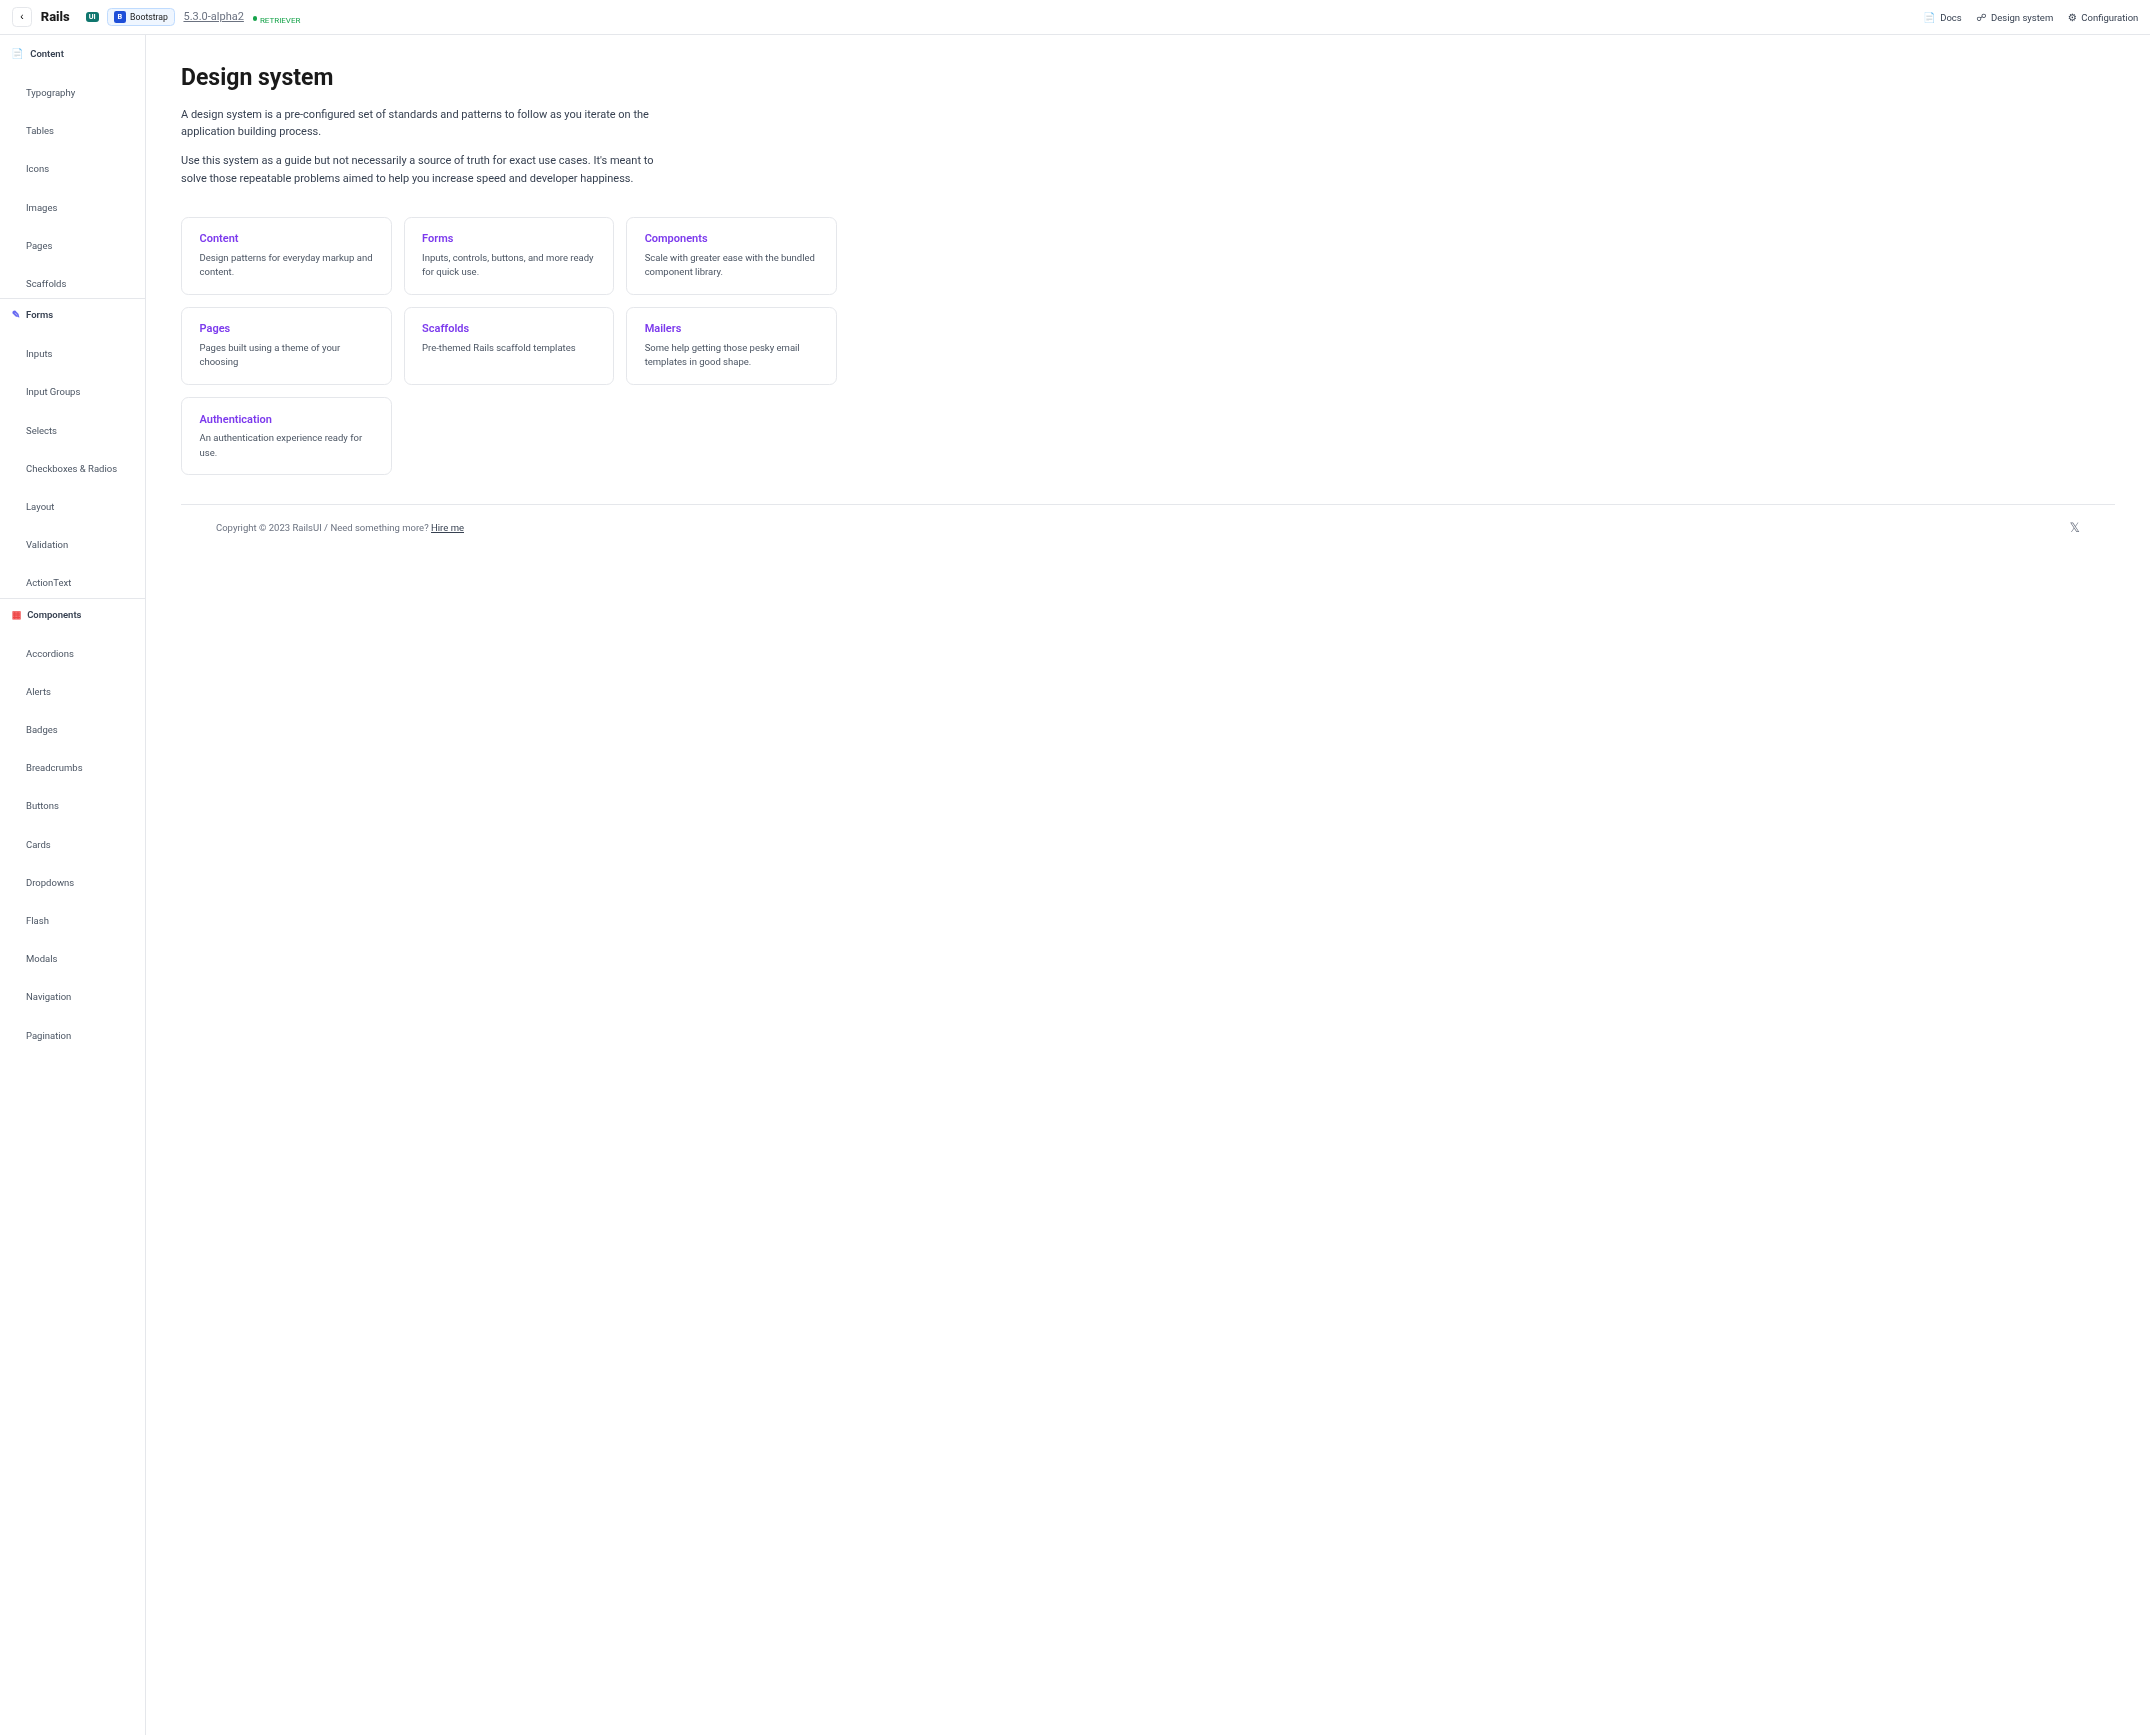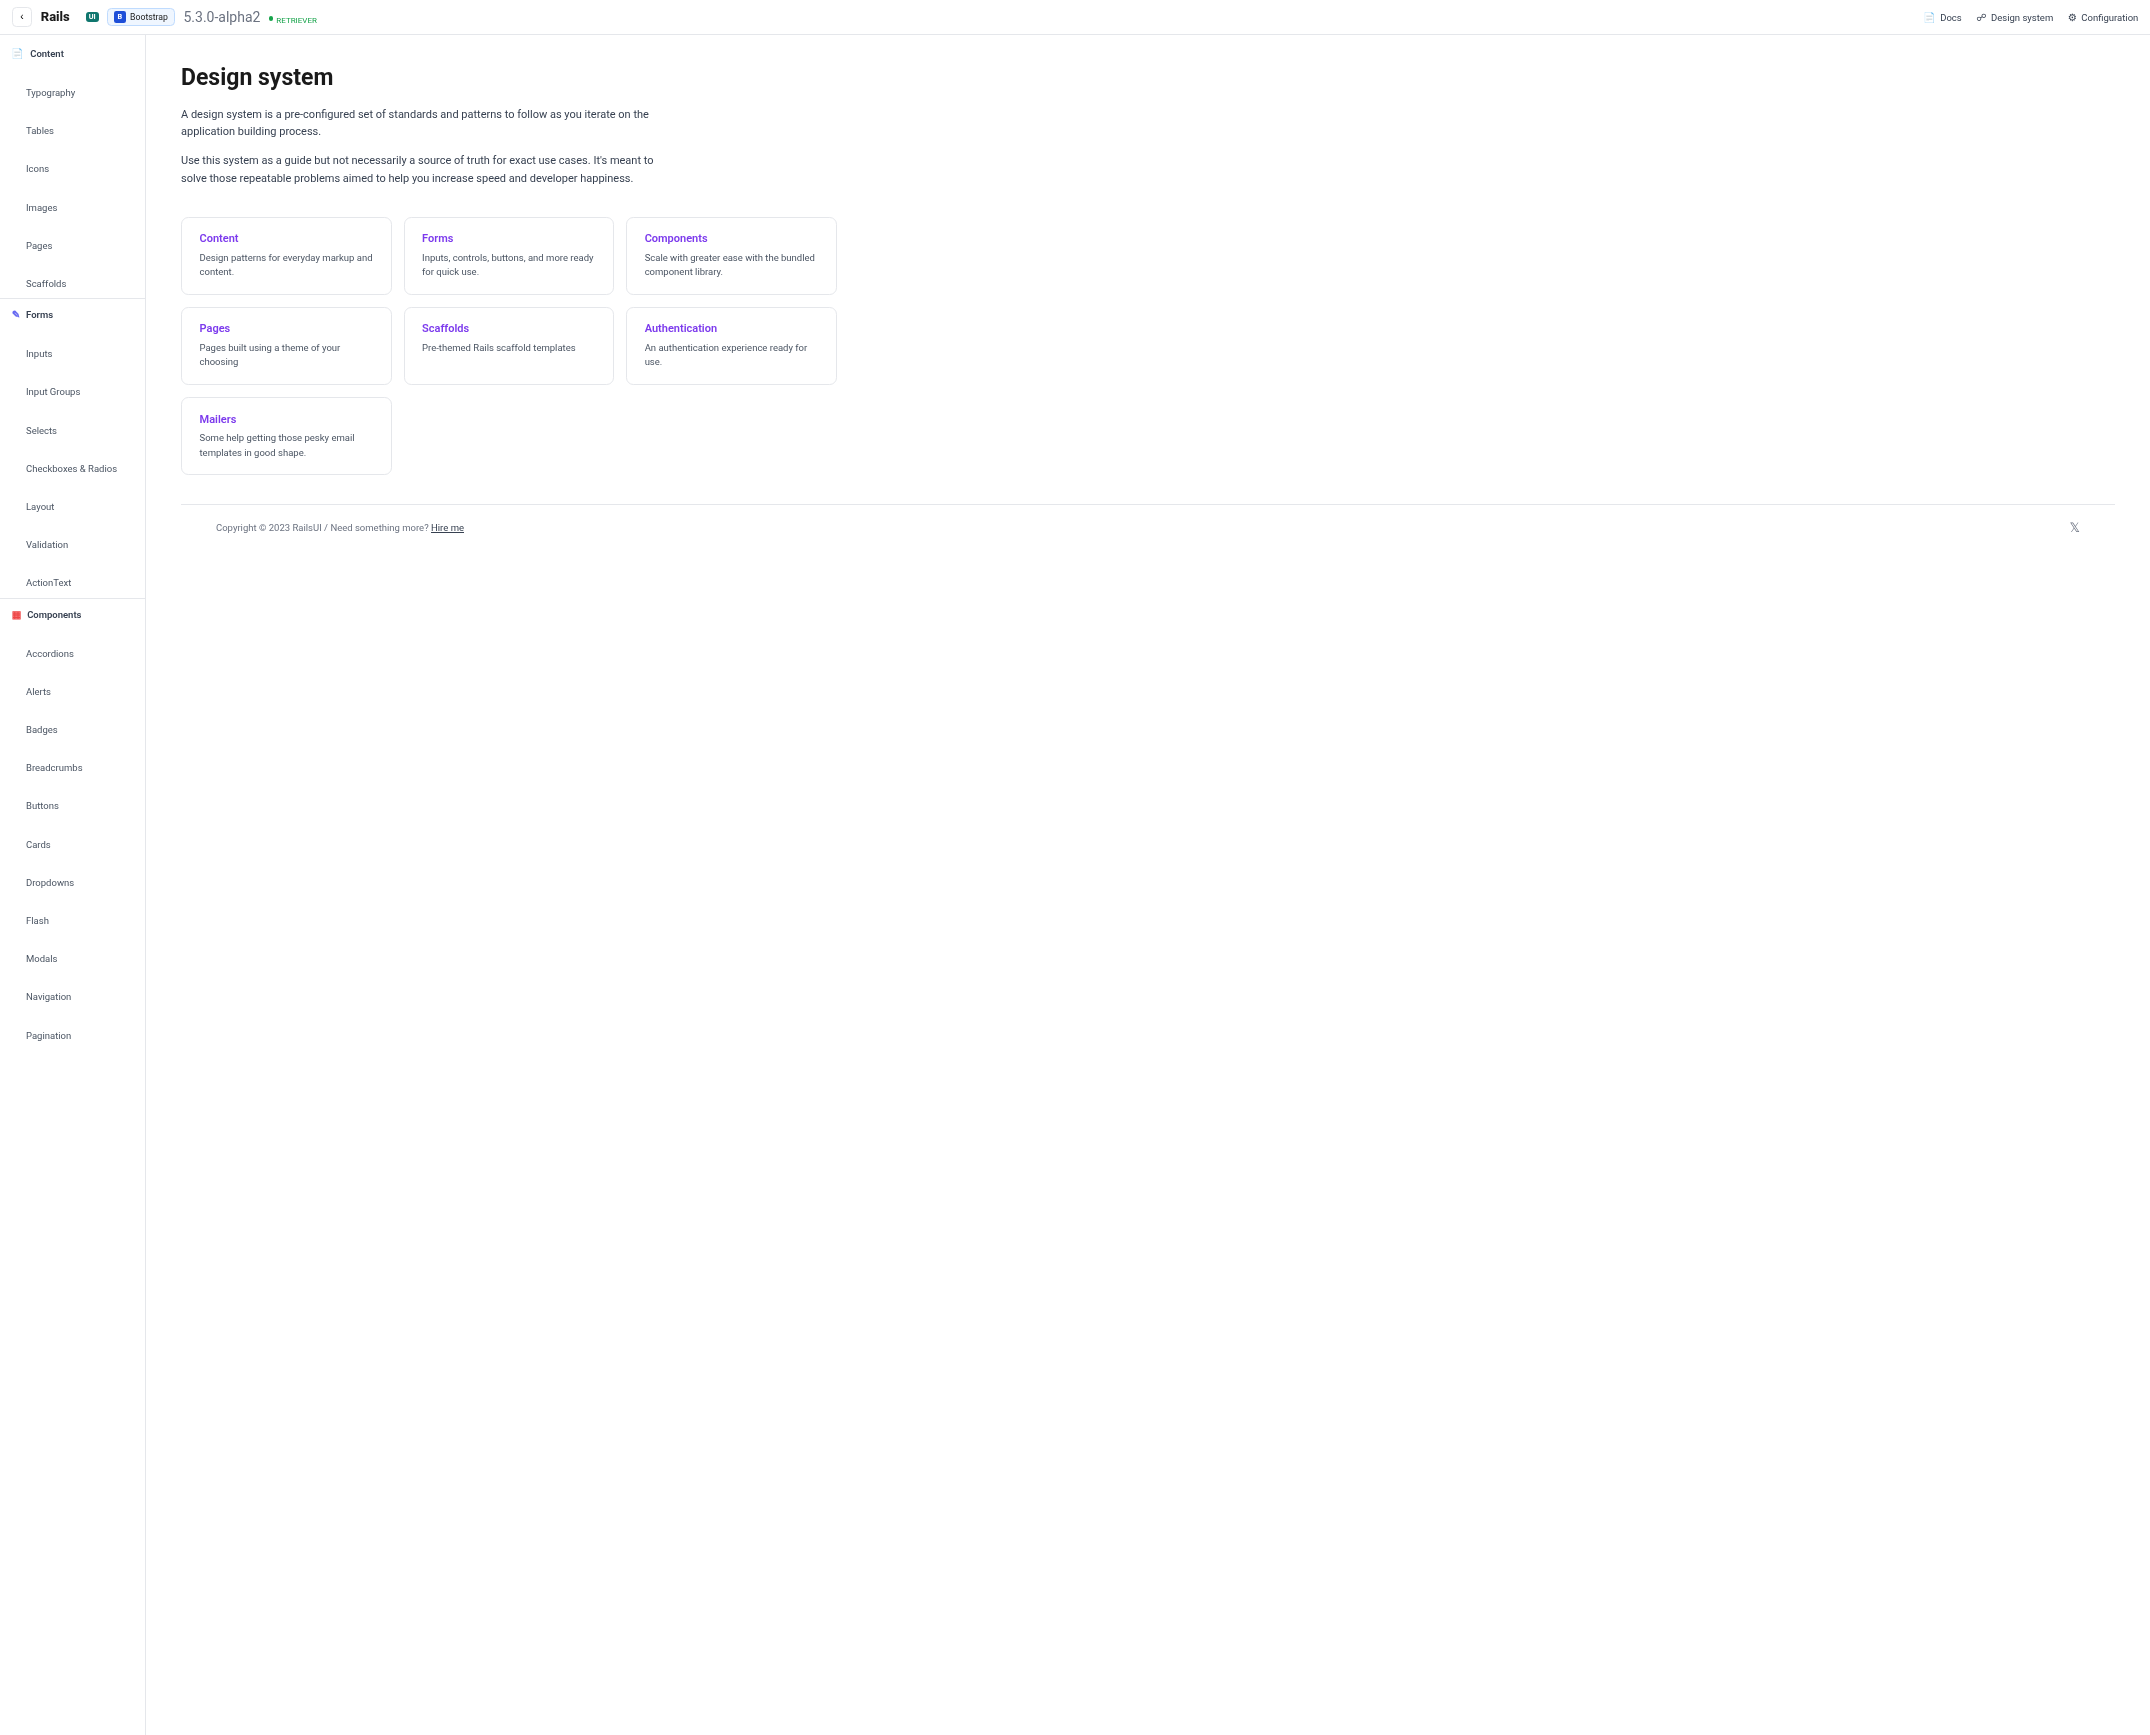--- a/index.html
+++ b/index.html
@@ -9,21 +9,21 @@
     .top-nav {
       display: flex; align-items: center; padding: 0 11.7px; height: 35px;
       border-bottom: 0.7px solid #e5e7eb; background: #fff; flex-shrink: 0;
     }
     .top-nav-left { display: flex; align-items: center; gap: 8.7px; }
     .back-btn { width: 20.4px; height: 20.4px; border: 0.7px solid #e5e7eb; border-radius: 4.4px; display: flex; align-items: center; justify-content: center; cursor: pointer; background: #fff; font-size: 10.2px; }
     .logo { display: flex; align-items: center; font-weight: 800; font-size: 13px; gap: 16px; }
     .logo-badge { background: #0f766e; color: #fff; border-radius: 2.9px; font-size: 7.3px; font-weight: 700; padding: 0.7px 2.9px; }
     .brand-badge { display: flex; align-items: center; gap: 4.4px; background: #eff6ff; border: 0.7px solid #bfdbfe; border-radius: 4.4px; padding: 2.2px 5.8px; font-size: 8.7px; }
     .brand-badge .b-icon { background: #1d4ed8; color: #fff; border-radius: 2.2px; font-size: 7.3px; font-weight: 700; width: 11.7px; height: 11.7px; display: flex; align-items: center; justify-content: center; }
-    .version-badge { font-size: 14px; color: #6b7280; }
+    .version-badge { font-size: 11px; color: #6b7280; text-decoration: underline; }
     .retriever-badge { display: flex; gap: 2.9px; font-size: 8px; font-weight: 400; color: #16a34a; margin-top: 8px; }
     .retriever-dot { width: 4.4px; height: 4.4px; background: #16a34a; border-radius: 50%; }
     .top-nav-right { margin-left: auto; display: flex; align-items: center; gap: 14.6px; }
     .nav-link { display: flex; align-items: center; gap: 4.4px; font-size: 9.5px; color: #374151; cursor: pointer; text-decoration: none; }
     .nav-link-icon { font-size: 10.2px; }
 
     
     .app-body { display: flex; flex: 1; overflow: hidden; }
 
     
@@ -172,27 +172,27 @@
         <div class="card-title">Pages</div>
         <div class="card-description">Pages built using a theme of your choosing</div>
       </div>
 
       <div class="card">
         <div class="card-title">Scaffolds</div>
         <div class="card-description">Pre-themed Rails scaffold templates</div>
       </div>
 
       <div class="card">
+        <div class="card-title">Mailers</div>
+        <div class="card-description">Some help getting those pesky email templates in good shape.</div>
+      </div>
+
+      <div class="card">
         <div class="card-title">Authentication</div>
         <div class="card-description">An authentication experience ready for use.</div>
-      </div>
-
-      <div class="card">
-        <div class="card-title">Mailers</div>
-        <div class="card-description">Some help getting those pesky email templates in good shape.</div>
       </div>
     </div>
 
     <footer class="main-footer">
       <div class="footer-text">
         <span>Copyright © 2023 RailsUI / Need something more?</span>
         <a class="footer-link">Hire me</a>
       </div>
       <span class="twitter-icon">𝕏</span>
     </footer>

